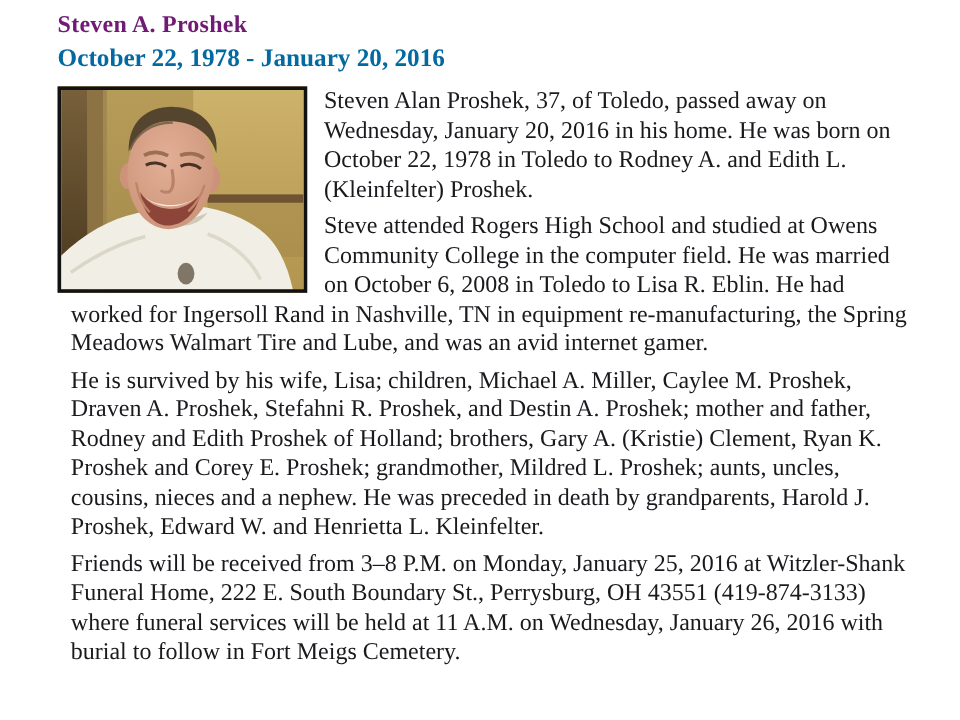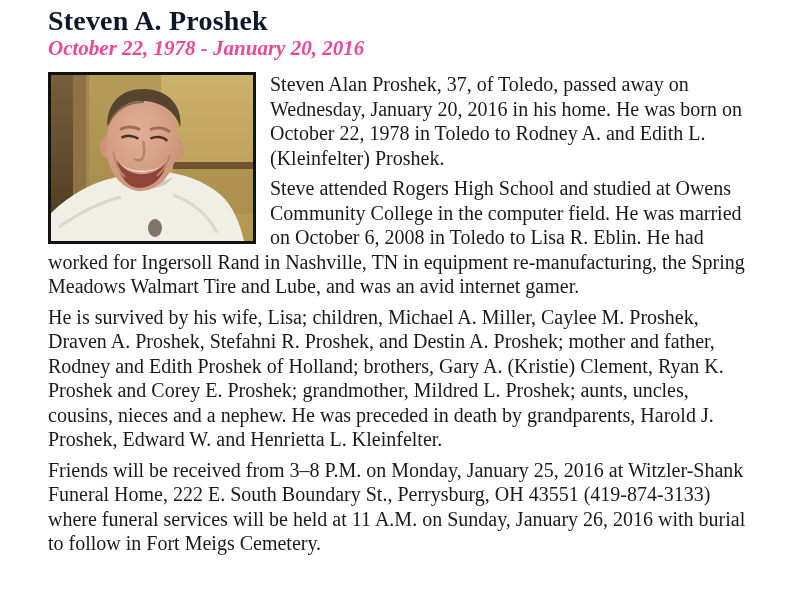--- a/index.html
+++ b/index.html
@@ -5,29 +5,29 @@
   html, body { margin: 0; padding: 0; }
   body {
     width: 800px; height: 600px;
     background: #ffffff;
     font-family: "Liberation Serif", serif;
     color: #1a1a1e;
     overflow: hidden;
   }
   .page { padding: 6px 42px 0 48px; }
   h1.name {
-    font-size: 28px; line-height: 30px; margin: 0;
-    font-weight: 700; color: #0f172a; letter-spacing: 0.2px;
+    font-size: 20px; line-height: 30px; margin: 0;
+    font-weight: 700; color: #701a75; letter-spacing: 0.2px;
   }
   h2.dates {
     font-size: 21px; line-height: 24px; margin: 0 0 12px 0;
-    font-weight: 700; color: #ec4899; font-style: italic;
+    font-weight: 700; color: #0369a1;
   }
   .content { font-size: 20px; line-height: 24.5px; }
-  .content p { margin: 0 0 6px 0; }
+  .content p { margin: 0 0 6px 0; padding-left: 11px; }
   .photo {
     float: left;
     width: 202px; height: 166px;
     border: 3px solid #121212;
     margin: 0 14px 0 0;
     background: #bda261;
   }
   .photo svg { display: block; }
 </style>
 </head>
@@ -100,16 +100,16 @@
 
           <path d="M 63,79 C 65,88 69,97 76,103" stroke="#c08468" stroke-width="2" fill="none"></path>
           <path d="M 120,77 C 118,86 114,94 108,100" stroke="#c08468" stroke-width="2" fill="none"></path>
         </g>
       </svg>
     </div>
 
     <p>Steven Alan Proshek, 37, of Toledo, passed away on Wednesday, January 20, 2016 in his home. He was born on October 22, 1978 in Toledo to Rodney A. and Edith L. (Kleinfelter) Proshek.</p>
     <p>Steve attended Rogers High School and studied at Owens Community College in the computer field. He was married on October 6, 2008 in Toledo to Lisa R. Eblin. He had worked for Ingersoll Rand in Nashville, TN in equipment re-manufacturing, the Spring Meadows Walmart Tire and Lube, and was an avid internet gamer.</p>
     <p>He is survived by his wife, Lisa; children, Michael A. Miller, Caylee M. Proshek, Draven A. Proshek, Stefahni R. Proshek, and Destin A. Proshek; mother and father, Rodney and Edith Proshek of Holland; brothers, Gary A. (Kristie) Clement, Ryan K. Proshek and Corey E. Proshek; grandmother, Mildred L. Proshek; aunts, uncles, cousins, nieces and a nephew. He was preceded in death by grandparents, Harold J. Proshek, Edward W. and Henrietta L. Kleinfelter.</p>
-    <p>Friends will be received from 3–8 P.M. on Monday, January 25, 2016 at Witzler-Shank Funeral Home, 222 E. South Boundary St., Perrysburg, OH 43551 (419-874-3133) where funeral services will be held at 11 A.M. on Sunday, January 26, 2016 with burial to follow in Fort Meigs Cemetery.</p>
+    <p>Friends will be received from 3–8 P.M. on Monday, January 25, 2016 at Witzler-Shank Funeral Home, 222 E. South Boundary St., Perrysburg, OH 43551 (419-874-3133) where funeral services will be held at 11 A.M. on Wednesday, January 26, 2016 with burial to follow in Fort Meigs Cemetery.</p>
 
   </div>
 </div>
 
 </body></html>

